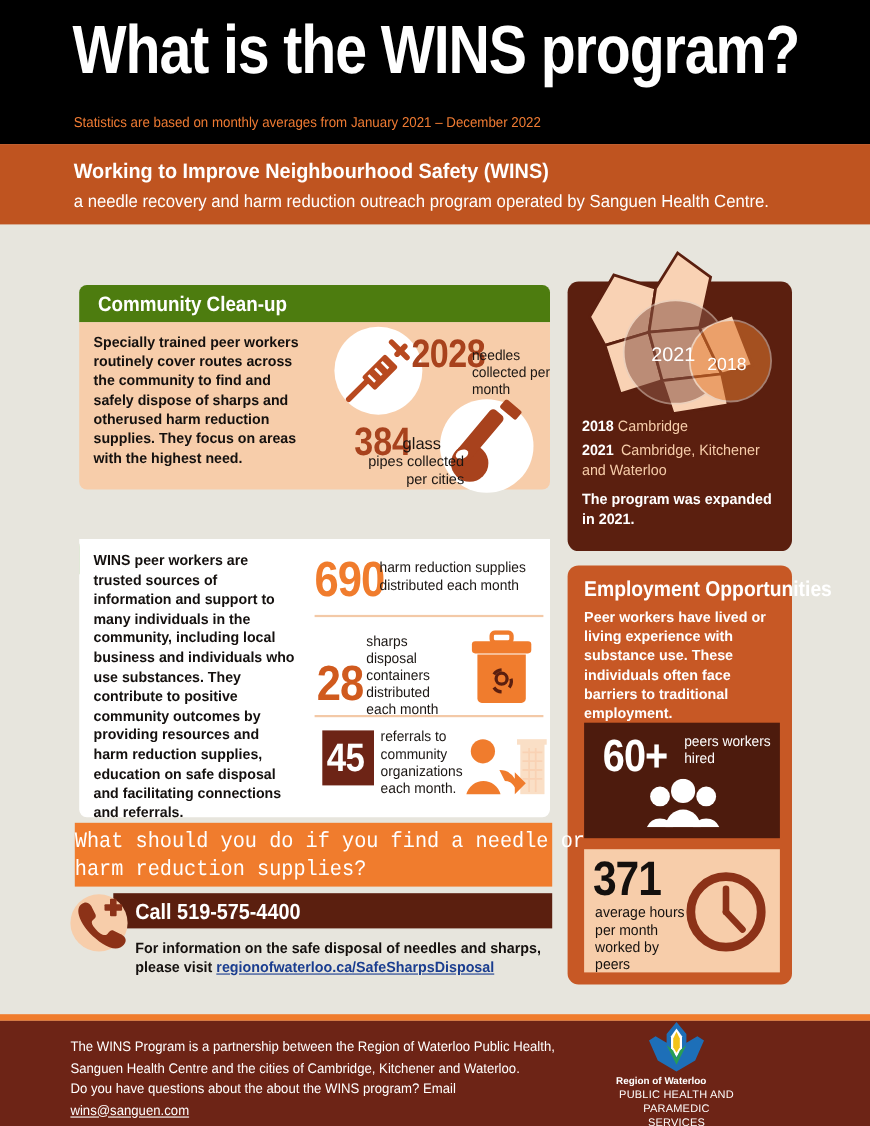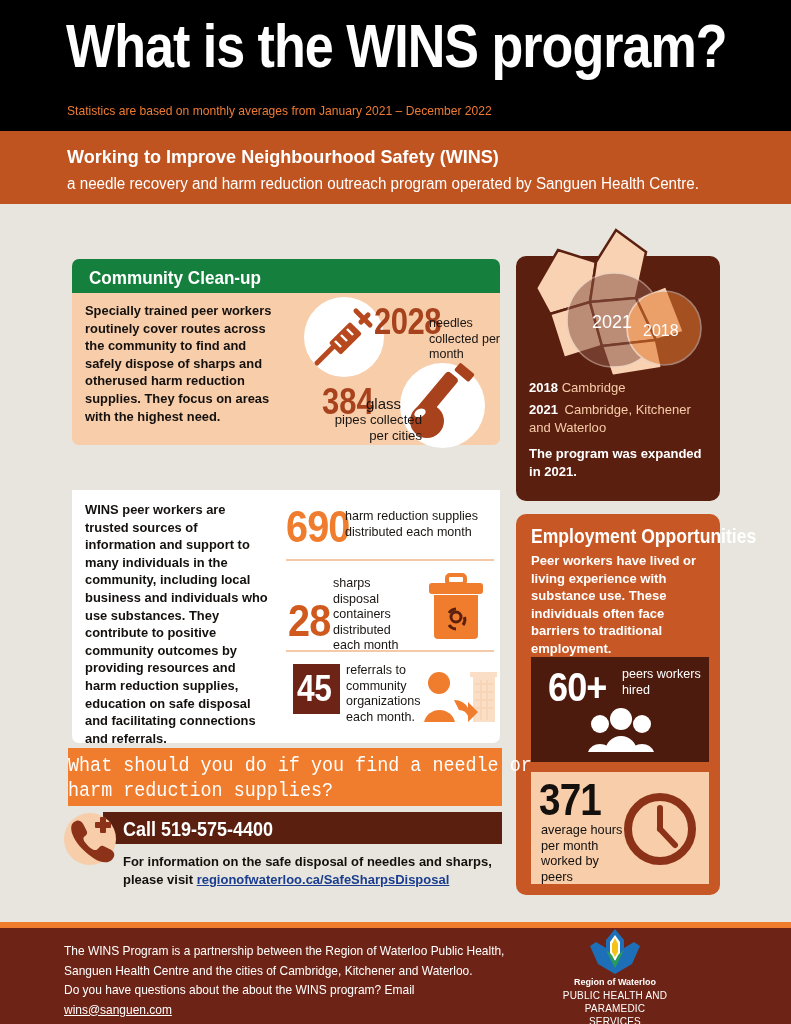--- a/index.html
+++ b/index.html
@@ -96,21 +96,21 @@
   #bar-how { left: 0; top: 217px; width: 791px; height: 38px; }
   #bar-how .bar-txt { top: 7px; }
 
   #bar-what { left: 68px; top: 748px; width: 434px; height: 58px; font-family: Liberation Mono, monospace; }
   #bar-what .bar-txt { left: 0; top: 5px; }
   #bar-what .bar-txt2 { position: absolute; left: 0; top: 30px; color:#fff; font-size:20px; line-height:26px; transform: scaleX(0.92); transform-origin:left top; white-space:nowrap;}
 
   
   .card-head {
     position: absolute;
-    background: #15803d;
+    background: #4d7c0f;
     border-radius: 7px 7px 0 0;
   }
   .card-head span {
     position: absolute;
     left: 17px; top: 7px;
     color: #ffffff;
     font-size: 19px;
     line-height: 24px;
     font-weight: bold;
     transform: scaleX(0.9);
@@ -450,21 +450,21 @@
     color: #ffffff;
     font-size: 12.6px;
     line-height: 19.5px;
     transform: scaleX(0.95);
     transform-origin: left top;
   }
   #foot-mail { color:#ffffff; text-decoration: underline; }
 
   #row-logo { position: absolute; left: 560px; top: 928px; width: 110px; height: 92px;}
   #row-cap1 {
-    position: absolute; left: 0; top: 48px; width: 110px; text-align: center;
+    position: absolute; left: 0; top: 48px; width: 110px; text-align: left;
     color: #ffffff; font-size: 9px; font-weight: bold; line-height: 12px;
   }
   #row-cap2 {
     position: absolute; left: 0; top: 61px; width: 110px; text-align: center;
     color: #ffffff; font-size: 10px; line-height: 13px; letter-spacing: 0.2px;
   }
   #sang-logo { position:absolute; left: 672px; top: 932px; width: 82px; height: 80px; }
 </style>
 </head>
 <body>

